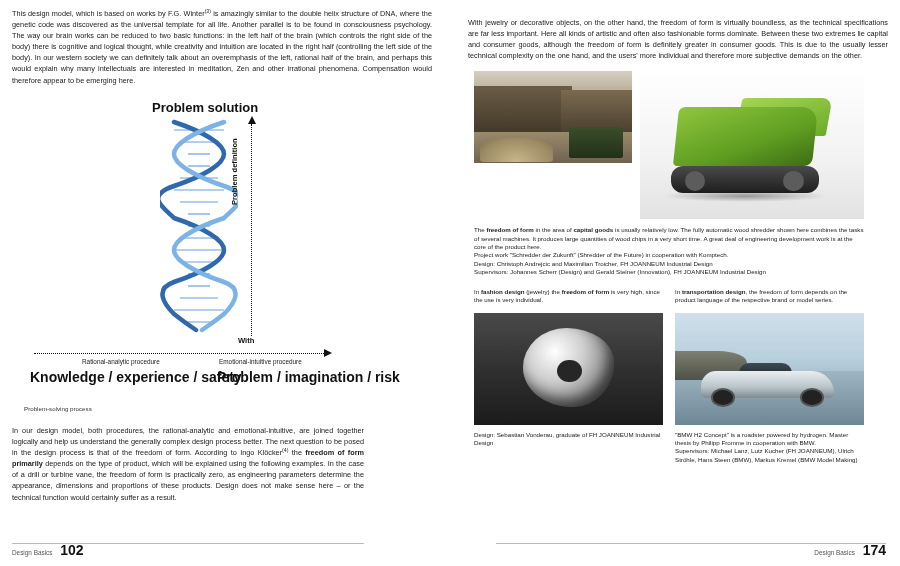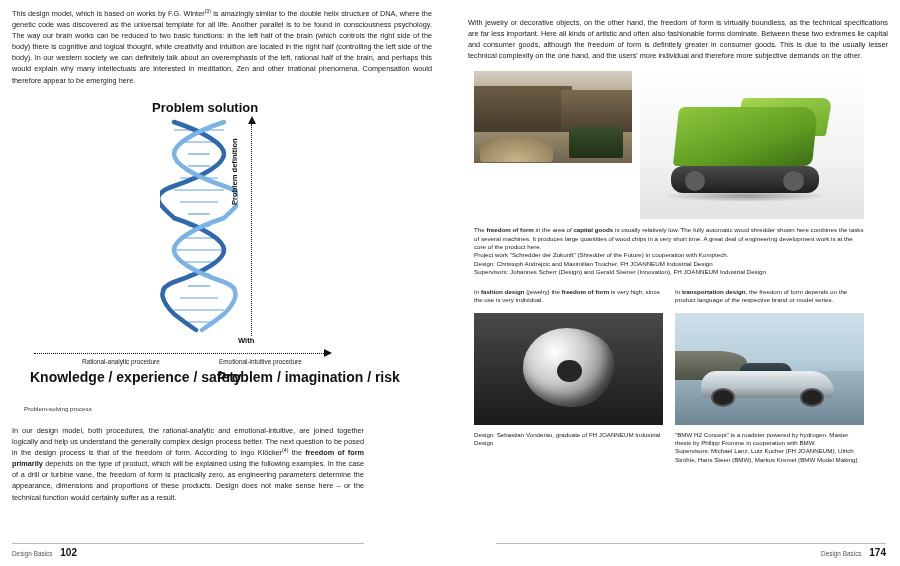--- a/index.html
+++ b/index.html
@@ -167,21 +167,21 @@
   
   .footer {
     position: absolute;
     bottom: 8px;
     font-size: 6.4px;
     color: #333;
   }
   .footer .label { color: #555; }
   .footer .pageno {
     font-weight: bold;
-    font-size: 10px;
+    font-size: 14px;
     color: #111;
     margin-left: 6px;
   }
   .footer-left { left: 12px; }
   .footer-right { right: 14px; }
   .rule-left {
     position: absolute;
     left: 12px;
     bottom: 22px;
     width: 352px;

